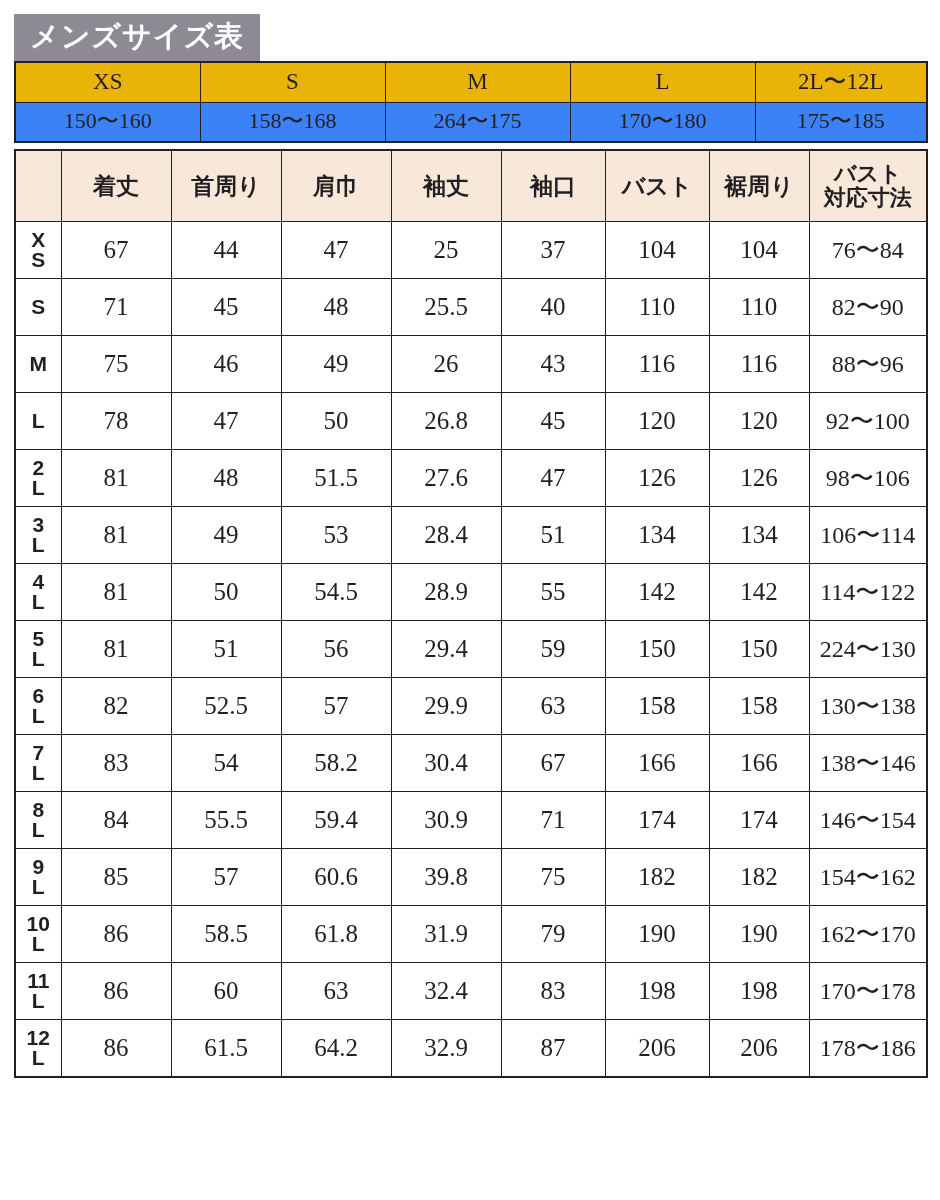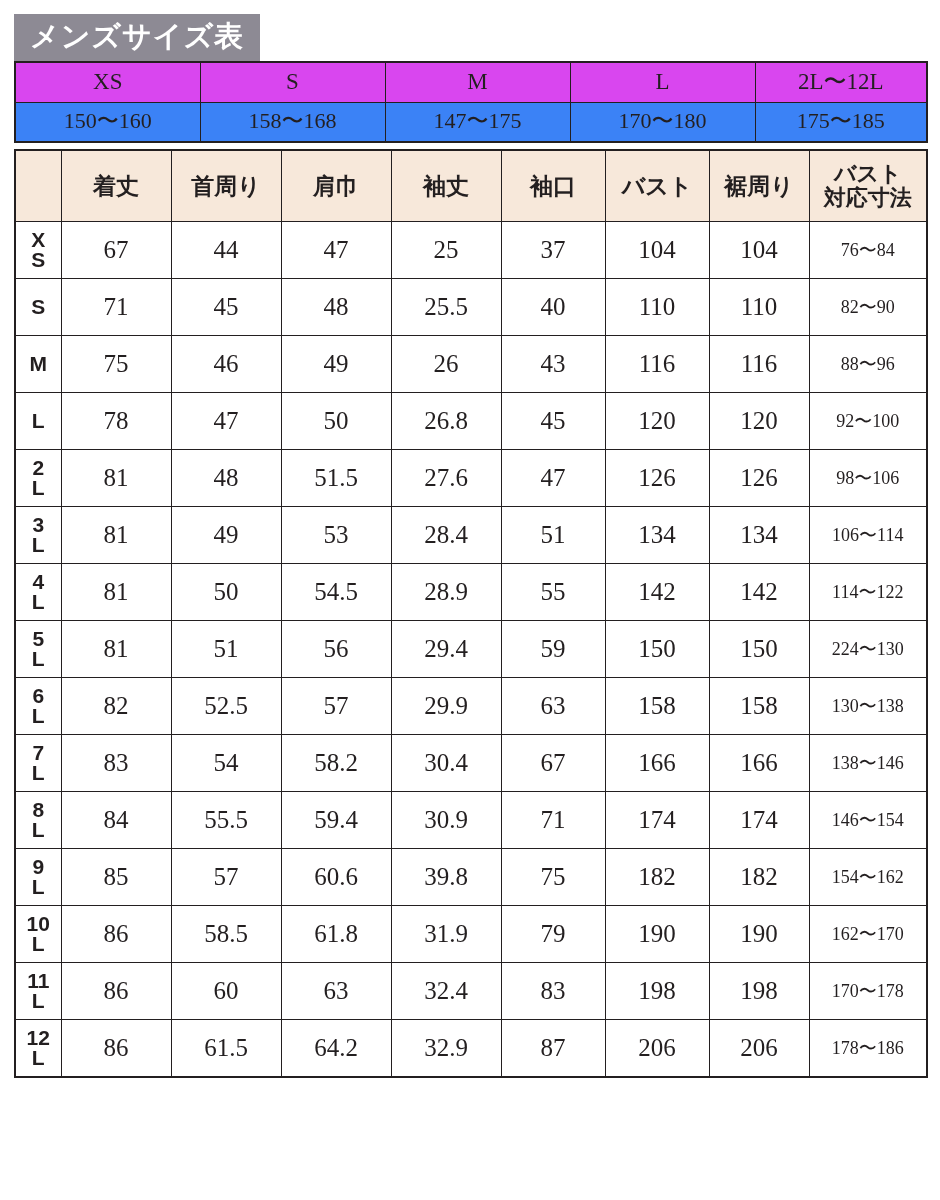--- a/index.html
+++ b/index.html
@@ -53,21 +53,21 @@
   }
   .height-table td {
     border: 1px solid #231f20;
     text-align: center;
     font-family: "Liberation Serif", serif;
     font-size: 22px;
     height: 30px;
     padding: 3px 0 5px 0;
   }
   .height-table tr.head td {
-    background: #d946ef;
+    background: #eab308;
     font-size: 23px;
   }
   .height-table tr.vals td {
     background: #3b82f6;
   }
   
   .main-wrap {
     margin-top: 6px;
   }
   .main-table {
@@ -104,21 +104,21 @@
     width: 46px;
     padding: 0 2px;
   }
   .main-table th.row-head .stack {
     display: block;
   }
   .main-table td.num {
     font-size: 25px;
   }
   .main-table td.range {
-    font-size: 18px;
+    font-size: 24px;
   }
   .hdr-two-line {
     display: block;
     font-size: 22px;
     line-height: 1.1;
   }
 </style>
 </head>
 <body>
 
@@ -139,21 +139,21 @@
       <tr class="head">
         <td>XS</td>
         <td>S</td>
         <td>M</td>
         <td>L</td>
         <td>2L〜12L</td>
       </tr>
       <tr class="vals">
         <td>150〜160</td>
         <td>158〜168</td>
-        <td>147〜175</td>
+        <td>264〜175</td>
         <td>170〜180</td>
         <td>175〜185</td>
       </tr>
     </tbody>
   </table>
 
   <div class="main-wrap">
     <table class="main-table">
       <colgroup>
         <col style="width:46px">

